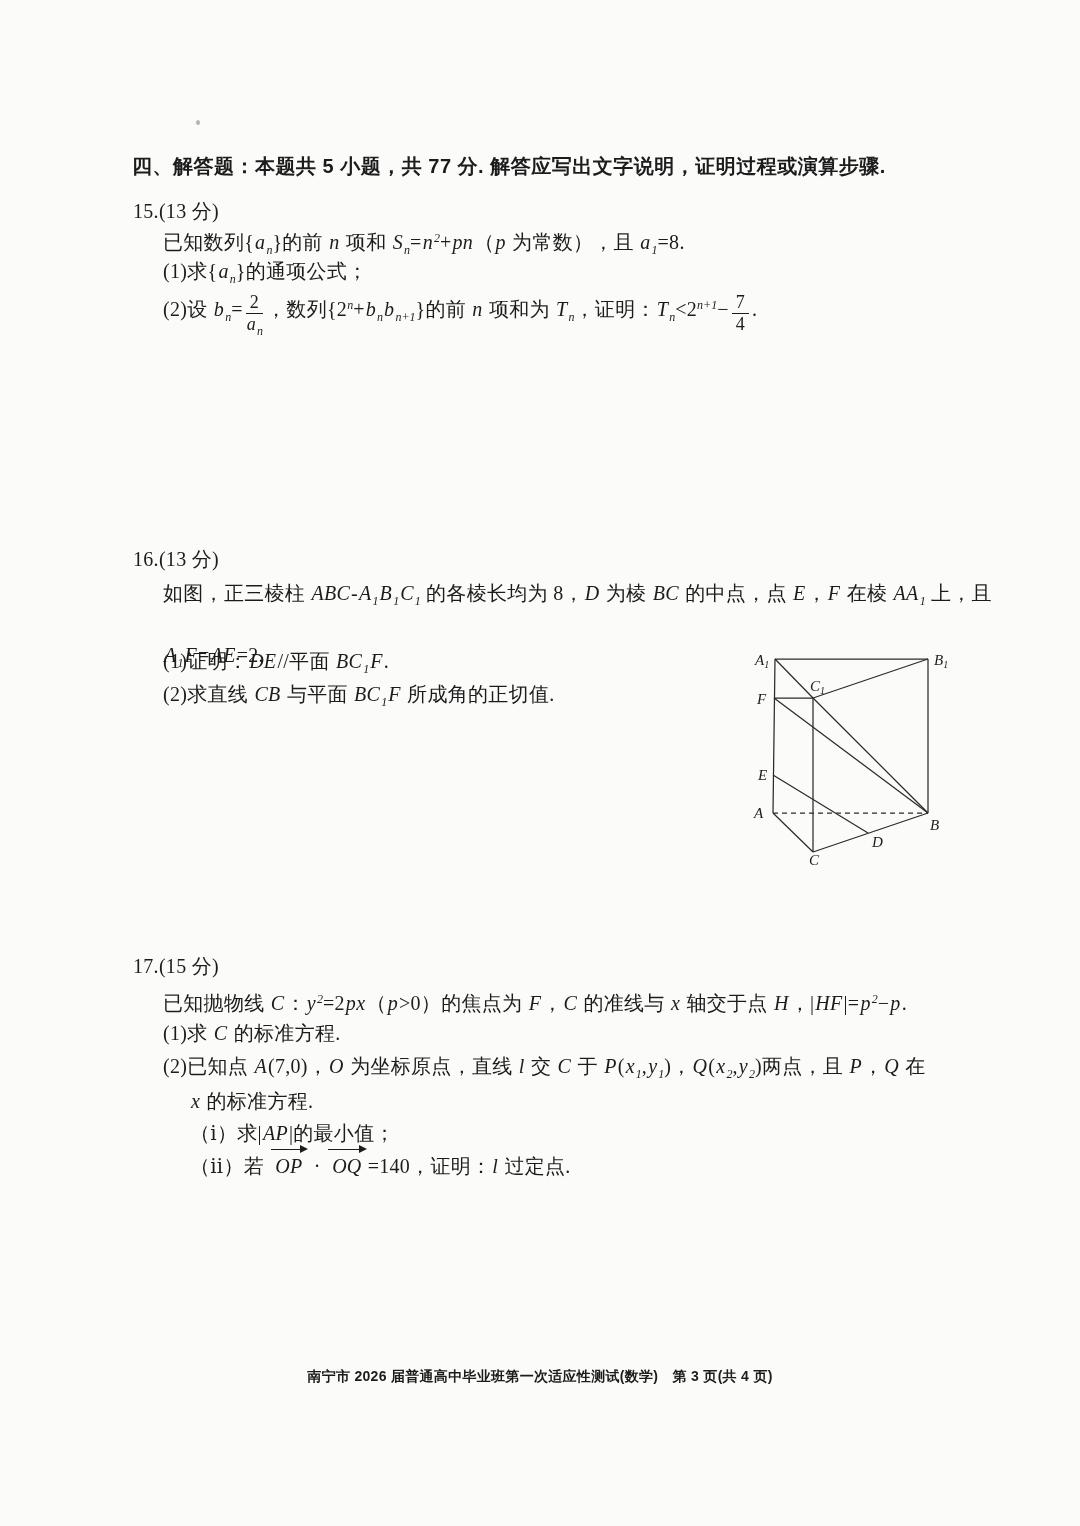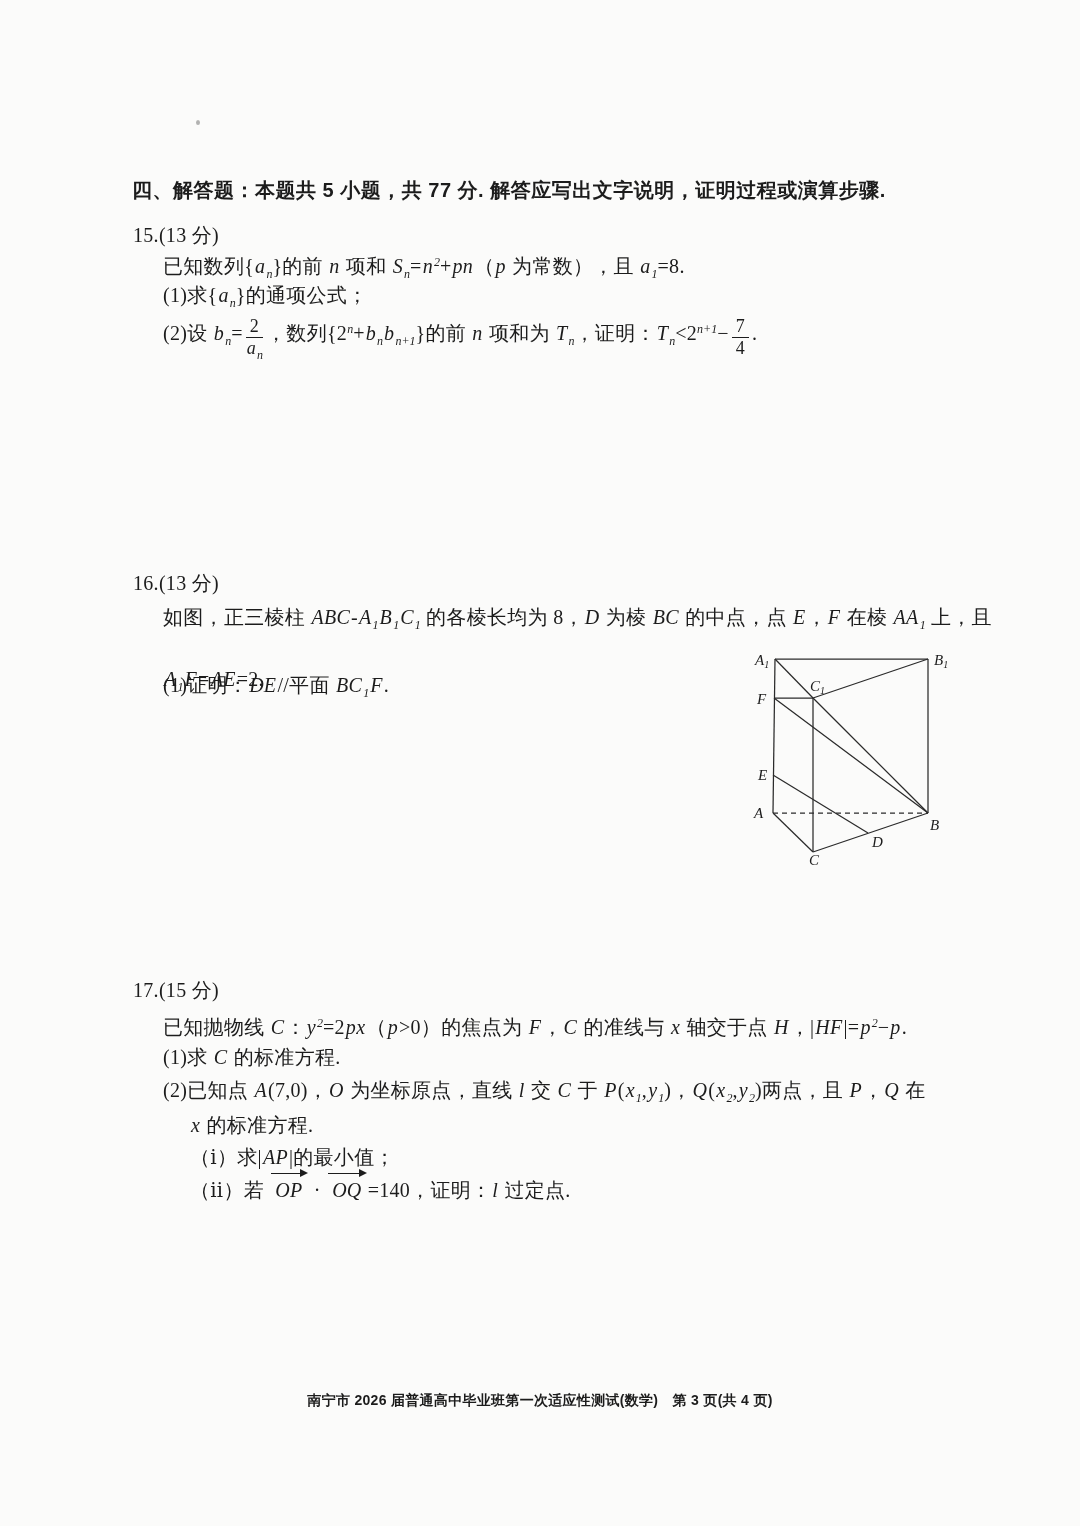--- a/index.html
+++ b/index.html
@@ -10,21 +10,20 @@
     overflow:hidden;
     font-family:"Liberation Serif","DejaVu Serif",serif;
     color:#1c1c1c;
   }
   .line{
     position:absolute;
     font-size:20px;
     line-height:26px;
     white-space:nowrap;
     letter-spacing:0.3px;
-    margin-top:24px;
   }
   .hei{ 
     font-family:"Liberation Sans","DejaVu Sans",sans-serif;
     font-weight:bold;
     letter-spacing:0.5px;
   }
   .footer-line{
     font-family:"Liberation Sans","DejaVu Sans",sans-serif;
     font-weight:600;
     font-size:14px;
@@ -92,20 +91,21 @@
     </svg>
 <div class="line hei" style="left: 132px; top: 153px;"><span>四、解答题：本题共 5 小题，共 77 分. 解答应写出文字说明，证明过程或演算步骤.</span></div>
     <div class="line" style="left: 133px; top: 198px;"><span>15.(13 分)</span></div>
     <div class="line" style="left: 163px; top: 225px;"><span>已知数列{</span><span class="it">a</span><span class="sub">n</span><span>}的前 </span><span class="it">n</span><span> 项和 </span><span class="it">S</span><span class="sub">n</span><span>=</span><span class="it">n</span><span class="sup">2</span><span>+</span><span class="it">pn</span><span>（</span><span class="it">p</span><span> 为常数），且 </span><span class="it">a</span><span class="sub">1</span><span>=8.</span></div>
     <div class="line" style="left: 163px; top: 258px;"><span>(1)求{</span><span class="it">a</span><span class="sub">n</span><span>}的通项公式；</span></div>
     <div class="line" style="left: 163px; top: 292px;"><span>(2)设 </span><span class="it">b</span><span class="sub">n</span><span>=</span><span class="frac"><span class="num"><span>2</span></span><span class="den"><span class="it">a</span><span class="sub">n</span></span></span><span>，数列{2</span><span class="sup">n</span><span>+</span><span class="it">b</span><span class="sub">n</span><span class="it">b</span><span class="sub">n+1</span><span>}的前 </span><span class="it">n</span><span> 项和为 </span><span class="it">T</span><span class="sub">n</span><span>，证明：</span><span class="it">T</span><span class="sub">n</span><span>&lt;2</span><span class="sup">n+1</span><span>−</span><span class="frac"><span class="num"><span>7</span></span><span class="den"><span>4</span></span></span><span>.</span></div>
     <div class="line" style="left: 133px; top: 546px;"><span>16.(13 分)</span></div>
     <div class="line" style="left: 163px; top: 580px;"><span>如图，正三棱柱 </span><span class="it">ABC</span><span>-</span><span class="it">A</span><span class="sub">1</span><span class="it">B</span><span class="sub">1</span><span class="it">C</span><span class="sub">1</span><span> 的各棱长均为 8，</span><span class="it">D</span><span> 为棱 </span><span class="it">BC</span><span> 的中点，点 </span><span class="it">E</span><span>，</span><span class="it">F</span><span> 在棱 </span><span class="it">AA</span><span class="sub">1</span><span> 上，且</span></div>
     <div class="line" style="left: 163px; top: 642px;"><span class="it">A</span><span class="sub">1</span><span class="it">F</span><span>=</span><span class="it">AE</span><span>=2.</span></div>
     <div class="line" style="left: 163px; top: 648px;"><span>(1)证明：</span><span class="it">DE</span><span>//平面 </span><span class="it">BC</span><span class="sub">1</span><span class="it">F</span><span>.</span></div>
+    <div class="line" style="left: 163px; top: 681px;"><span>(2)求直线 </span><span class="it">CB</span><span> 与平面 </span><span class="it">BC</span><span class="sub">1</span><span class="it">F</span><span> 所成角的正切值.</span></div>
     <div class="line" style="left: 133px; top: 953px;"><span>17.(15 分)</span></div>
     <div class="line" style="left: 163px; top: 986px;"><span>已知抛物线 </span><span class="it">C</span><span>：</span><span class="it">y</span><span class="sup">2</span><span>=2</span><span class="it">px</span><span>（</span><span class="it">p</span><span>&gt;0）的焦点为 </span><span class="it">F</span><span>，</span><span class="it">C</span><span> 的准线与 </span><span class="it">x</span><span> 轴交于点 </span><span class="it">H</span><span>，|</span><span class="it">HF</span><span>|=</span><span class="it">p</span><span class="sup">2</span><span>−</span><span class="it">p</span><span>.</span></div>
     <div class="line" style="left: 163px; top: 1020px;"><span>(1)求 </span><span class="it">C</span><span> 的标准方程.</span></div>
     <div class="line" style="left: 163px; top: 1053px;"><span>(2)已知点 </span><span class="it">A</span><span>(7,0)，</span><span class="it">O</span><span> 为坐标原点，直线 </span><span class="it">l</span><span> 交 </span><span class="it">C</span><span> 于 </span><span class="it">P</span><span>(</span><span class="it">x</span><span class="sub">1</span><span>,</span><span class="it">y</span><span class="sub">1</span><span>)，</span><span class="it">Q</span><span>(</span><span class="it">x</span><span class="sub">2</span><span>,</span><span class="it">y</span><span class="sub">2</span><span>)两点，且 </span><span class="it">P</span><span>，</span><span class="it">Q</span><span> 在</span></div>
     <div class="line" style="left: 190px; top: 1088px;"><span class="it">x</span><span> 的标准方程.</span></div>
     <div class="line" style="left: 190px; top: 1120px;"><span>（ⅰ）求|</span><span class="it">AP</span><span>|的最小值；</span></div>
     <div class="line" style="left: 190px; top: 1153px;"><span>（ⅱ）若 </span><span class="vec">OP</span><span> · </span><span class="vec">OQ</span><span>=140，证明：</span><span class="it">l</span><span> 过定点.</span></div>
     <div class="line footer-line" style="left: 0px; right: 0px; top: 1363px;"><span>南宁市 2026 届普通高中毕业班第一次适应性测试(数学)　第 3 页(共 4 页)</span></div>
     <div class="speck" style="left: 196px; top: 120px; width: 4px; height: 5px;"></div>
   </div>

